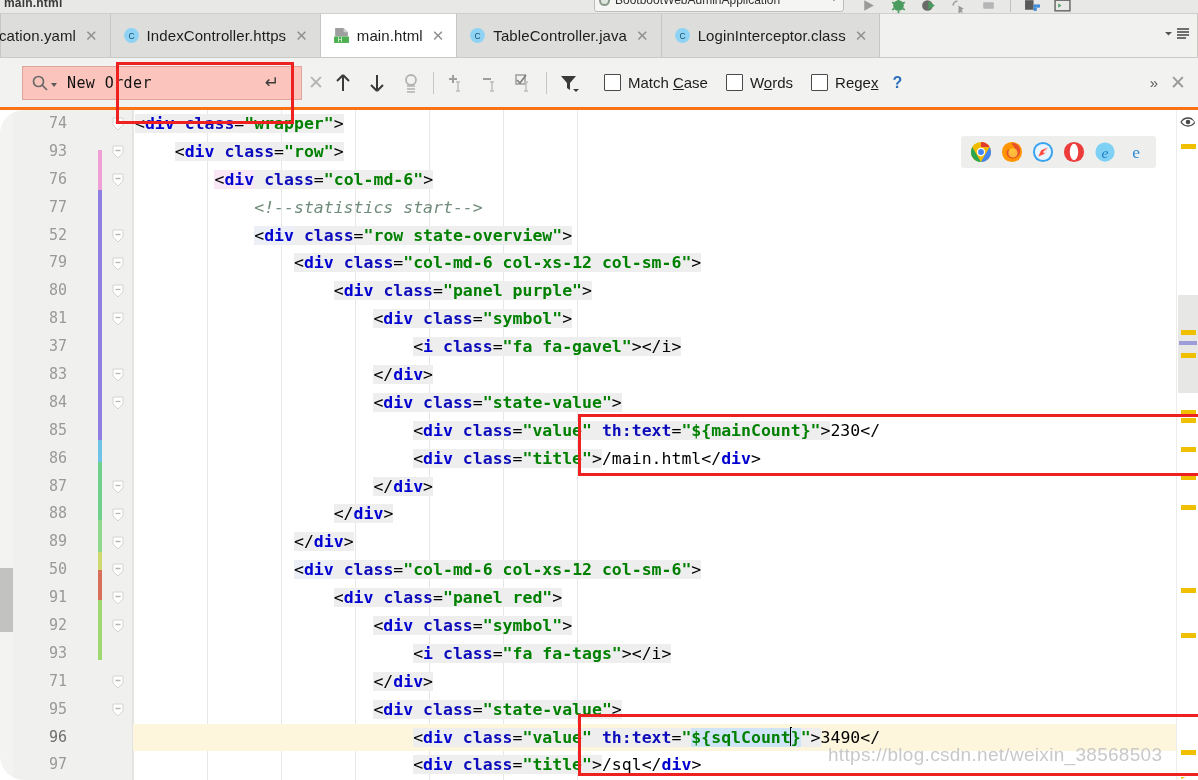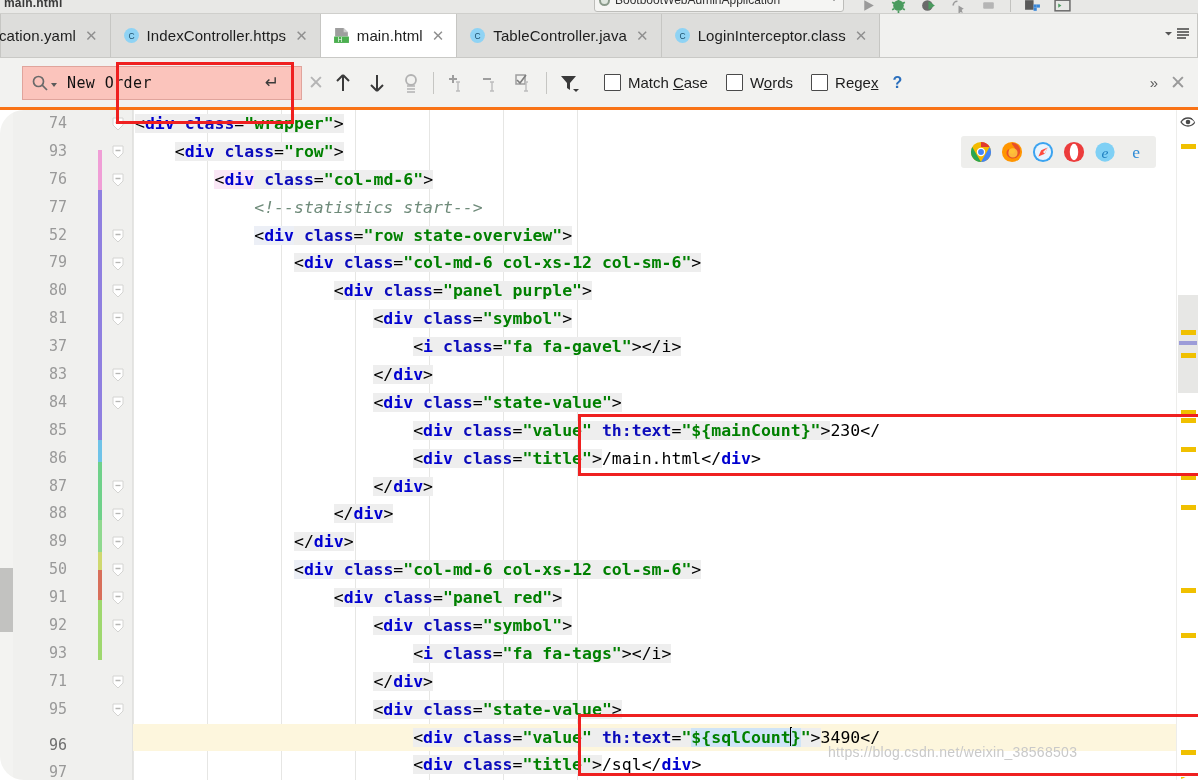--- a/index.html
+++ b/index.html
@@ -215,21 +215,21 @@
     width: 62px;
   }
   .ln {
     height: 27.9px; line-height: 27.9px;
     text-align: right;
     padding-right: 8px;
     font-family: "DejaVu Sans Mono", monospace;
     font-size: 15px;
     color: #999999;
   }
-  .ln.cursor { color: #6f6f6f; margin-top: 8px; }
+  .ln.cursor { color: #6f6f6f; }
   
   .indentbar {
     position: absolute; left: 98px; top: 0;
     width: 4px; height: 670px;
   }
   .indentbar span { display: block; width: 4px; }
   
   .folds {
     position: absolute; left: 109px; top: 0;
     width: 18px; height: 670px;
@@ -328,21 +328,21 @@
     border: 3px solid #ef2020;
     pointer-events: none;
   }
   #annot-find   { left: 116px;  top: 62px;  width: 178px; height: 62px; }
   #annot-main   { left: 578px;  top: 414px; width: 624px; height: 62px; }
   #annot-sql    { left: 578px;  top: 714px; width: 624px; height: 62px; }
 
   
   .watermark {
     position: absolute; left: 828px; top: 744px;
-    font-size: 14px;
+    font-size: 19px;
     color: #c9c9c9;
     font-family: "Liberation Sans", sans-serif;
     letter-spacing: .3px;
     pointer-events: none;
     white-space: nowrap;
   }
 </style>
 </head>
 <body>
 

